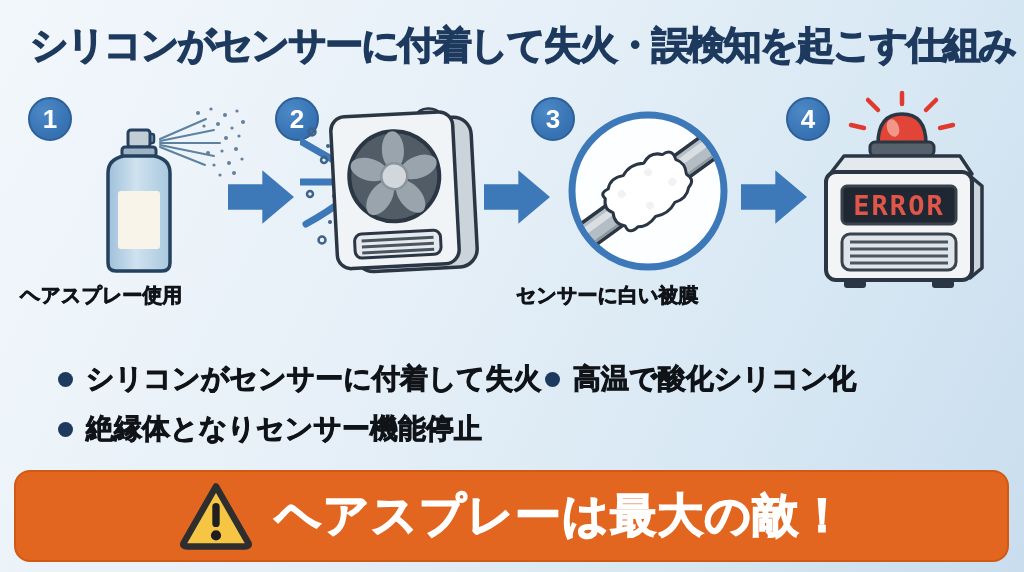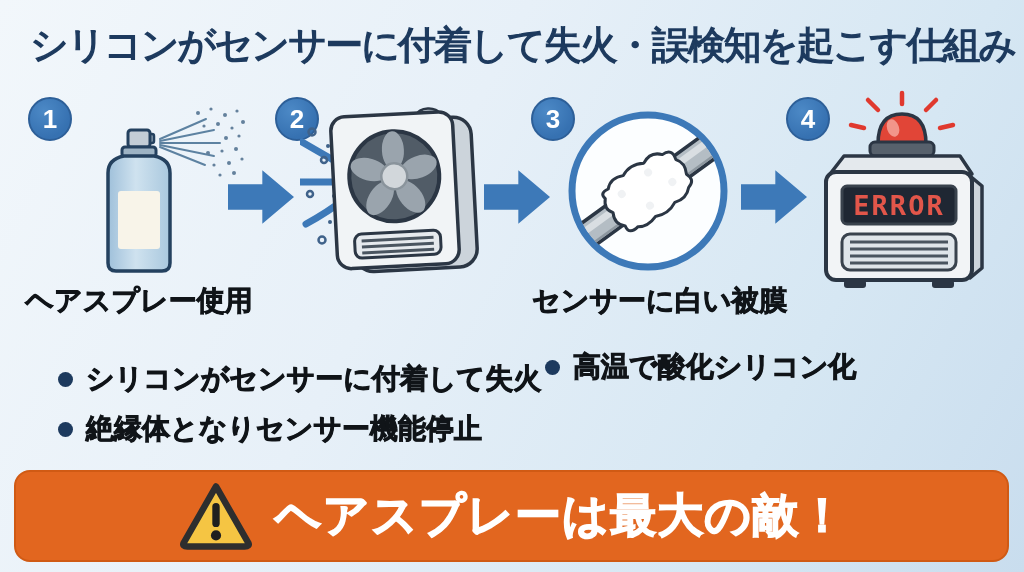--- a/index.html
+++ b/index.html
@@ -3,34 +3,34 @@
 <meta charset="utf-8">
 <style>
   html,body{margin:0;padding:0;background:#9db8cc;}
   #canvas{
     position:relative;width:1024px;height:572px;overflow:hidden;
     font-family:"Liberation Sans","DejaVu Sans",sans-serif;
     background:linear-gradient(118deg,#f2f7fb 0%,#e7f0f8 40%,#d6e7f3 75%,#c9ddee 100%);
   }
   .title{
     position:absolute;left:30px;top:20px;width:980px;
-    font-size:38px;font-weight:400;letter-spacing:-2px;color:#1d3a5e;
+    font-size:38px;font-weight:700;letter-spacing:-2px;color:#1d3a5e;
     -webkit-text-stroke:1.4px #1d3a5e;white-space:nowrap;
   }
   .badge{
     position:absolute;width:44px;height:44px;border-radius:50%;
     background:radial-gradient(circle at 35% 30%,#4c89c6,#3671b1 70%);
     border:2px solid #2d5f98;box-sizing:border-box;
     color:#fff;font-size:26px;font-weight:900;
     display:flex;align-items:center;justify-content:center;
   }
   .illus{position:absolute;}
   .step-label{
-    position:absolute;top:282px;width:238px;text-align:center;
-    font-size:28px;font-weight:900;color:#101418;
+    position:absolute;top:282px;width:238px;text-align:left;
+    font-size:20px;font-weight:900;color:#101418;
     -webkit-text-stroke:0.8px #101418;white-space:nowrap;
   }
   .flow-arrow{
     position:absolute;top:168px;width:66px;height:58px;background:#3d79b8;
     clip-path:polygon(0% 28%,52% 28%,52% 4%,100% 50%,52% 96%,52% 72%,0% 72%);
   }
   .bullet{
     position:absolute;display:flex;align-items:center;gap:13px;
   }
   .bullet .dot{
@@ -172,21 +172,21 @@
         <path d="M46,66 Q38,74 44,82 Q38,92 46,100 Q44,110 56,108 Q64,114 76,110 Q88,116 100,110
                  Q112,114 120,106 Q130,104 126,94 Q132,84 126,76 Q130,64 118,64 Q110,54 98,60
                  Q86,52 74,58 Q62,52 54,60 Q44,58 46,66 Z" fill="#ffffff" stroke="#2b3644" stroke-width="3" stroke-linejoin="round"></path>
         <circle cx="62" cy="72" r="4" fill="#f0f2f4"></circle>
           <circle cx="96" cy="70" r="4" fill="#f0f2f4"></circle>
         <circle cx="78" cy="98" r="4" fill="#f0f2f4"></circle>
           <circle cx="110" cy="92" r="4" fill="#f0f2f4"></circle>
       </g>
     </g>
   </svg>
-  <div class="step-label" style="left:532px;">センサーに白い被膜</div>
+  <div class="step-label" style="left:516px;">センサーに白い被膜</div>
 
   <div class="flow-arrow" style="left:741px;"></div>
 
   <svg class="illus" style="left:812px;top:88px;" width="180" height="202" viewBox="0 0 180 202">
 
     <g stroke="#e0392e" stroke-width="4.5" stroke-linecap="round">
       <line x1="90" y1="16" x2="90" y2="5"></line>
       <line x1="66" y1="22" x2="56" y2="12"></line>
       <line x1="114" y1="22" x2="124" y2="12"></line>
       <line x1="52" y1="40" x2="39" y2="37"></line>
@@ -212,21 +212,21 @@
       <line x1="38" y1="175" x2="136" y2="175"></line>
     </g>
     <rect x="32" y="192" width="22" height="8" rx="3" fill="#2b3644"></rect>
     <rect x="120" y="192" width="22" height="8" rx="3" fill="#2b3644"></rect>
   </svg>
 
   <div class="bullet" style="left:58px;top:360px;">
     <span class="dot"></span>
     <span class="btext">シリコンがセンサーに付着して失火</span>
   </div>
-  <div class="bullet" style="left:545px;top:348px;">
+  <div class="bullet" style="left:545px;top:360px;">
     <span class="dot"></span>
     <span class="btext">高温で酸化シリコン化</span>
   </div>
   <div class="bullet" style="left:58px;top:410px;">
     <span class="dot"></span>
     <span class="btext">絶縁体となりセンサー機能停止</span>
   </div>
 
   <div class="banner">
     <svg width="78" height="72" viewBox="0 0 84 78">

